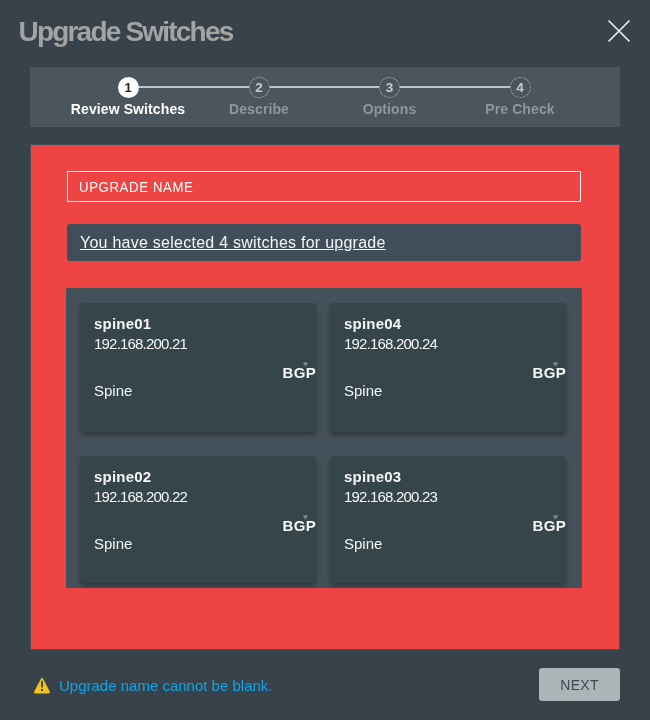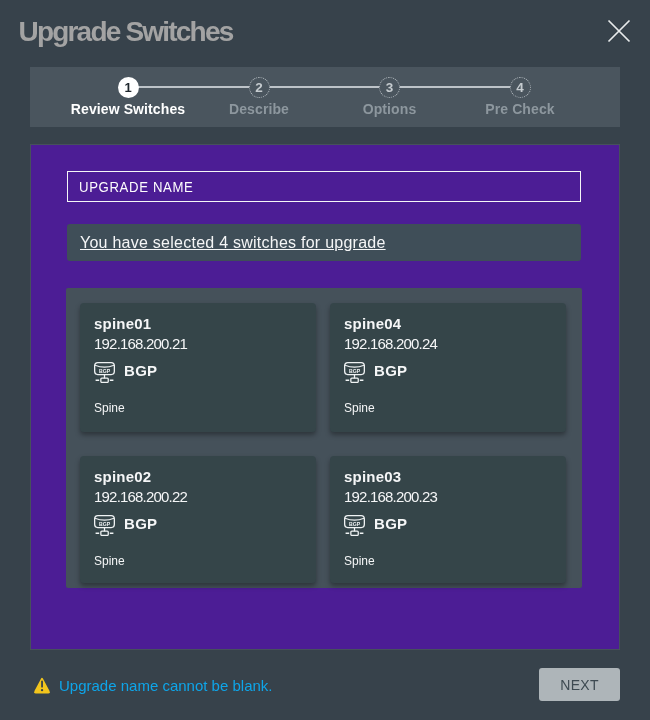--- a/index.html
+++ b/index.html
@@ -12,31 +12,31 @@
 .connector { position:absolute; top:19.2px; height:1.4px; background:#BDC3C8; }
 .step { position:absolute; width:150px; text-align:center; }
 .circle { width:21px; height:21px; border-radius:50%; margin:0 auto; font-size:13px; font-weight:700; line-height:19px; }
 .step { top:9.5px !important; }
 .circle.active { background:#FFFFFF; color:#1E262C; line-height:21px; }
 .circle.inactive { border:1.2px dotted #B6BDC2; color:#C5CBCF; background:#4A555E; font-size:13.5px; }
 .steplabel { margin-top:4.3px; font-size:14px; font-weight:700; line-height:14px; letter-spacing:0.1px; }
 .steplabel.active { color:#FFFFFF; }
 .steplabel.inactive { color:#8D979E; }
 
-.panel { position:absolute; left:30px; top:144px; width:590px; height:506px; background:#4c1d95; border:1px solid #46515B; }
+.panel { position:absolute; left:30px; top:144px; width:590px; height:506px; background:#ef4444; border:1px solid #46515B; }
 .nameinput { position:absolute; left:36px; top:26px; width:514px; height:31px; border:1px solid #F5F6F7; color:#FDFDFD; line-height:30.5px; padding-left:10.5px; }
 .nameinput span { display:inline-block; transform:scaleX(0.85); transform-origin:0 60%; font-size:15.5px; letter-spacing:0.75px; }
 .infobox { position:absolute; left:36px; top:79px; width:514px; height:37px; background:#3F4E58; border-radius:3px; color:#F5F6F7; font-size:16px; letter-spacing:0.25px; line-height:37px; padding-left:13px;text-decoration:underline; }
 .cardwrap { position:absolute; left:35px; top:142.5px; width:516px; height:300px; background:#45515A; border-radius:2px; }
 .card { position:absolute; width:236px; height:129px; background:#354549; border-radius:4px; box-shadow:0 3px 5px rgba(0,0,0,0.35); padding:0 0 0 14px; color:#F5F6F7; }
 .card .name { margin-top:13px; font-size:15px; font-weight:700; line-height:15px; letter-spacing:0.2px; }
 .card .ip { font-size:15px; line-height:15px; margin-top:5.5px; letter-spacing:-0.8px; }
-.iconrow { display:flex; align-items:center; margin-top:10.8px; height:21px; }
+.iconrow { display:flex; align-items:flex-end; margin-top:10.8px; height:21px;flex-direction:column; }
 .iconrow .bgp { font-size:15px; font-weight:700; margin-left:9px; letter-spacing:0.3px; position:relative; top:-2.2px; }
-.card .role { font-size:12px; line-height:15px; margin-top:18px; }
+.card .role { font-size:15px; line-height:15px; }
 
 .warnicon { position:absolute; left:33px; top:676.8px; }
 .warntext { position:absolute; left:59px; top:678px; color:#0ea5e9; font-size:15px; line-height:15px; }
 .nextbtn { position:absolute; left:539px; top:668px; width:81px; height:33px; background:#AEB5B9; border-radius:3px; color:#3E4A52; font-size:14px; font-weight:400; letter-spacing:0.3px; text-align:center; line-height:35px; }
 </style>
 </head>
 <body>
 <div class="title">Upgrade Switches</div>
 <svg class="close" viewBox="0 0 24 24">
     <path d="M1.5 1.5 L22.5 22.5 M22.5 1.5 L1.5 22.5" stroke="#E8EBEC" stroke-width="1.7" fill="none"></path>

